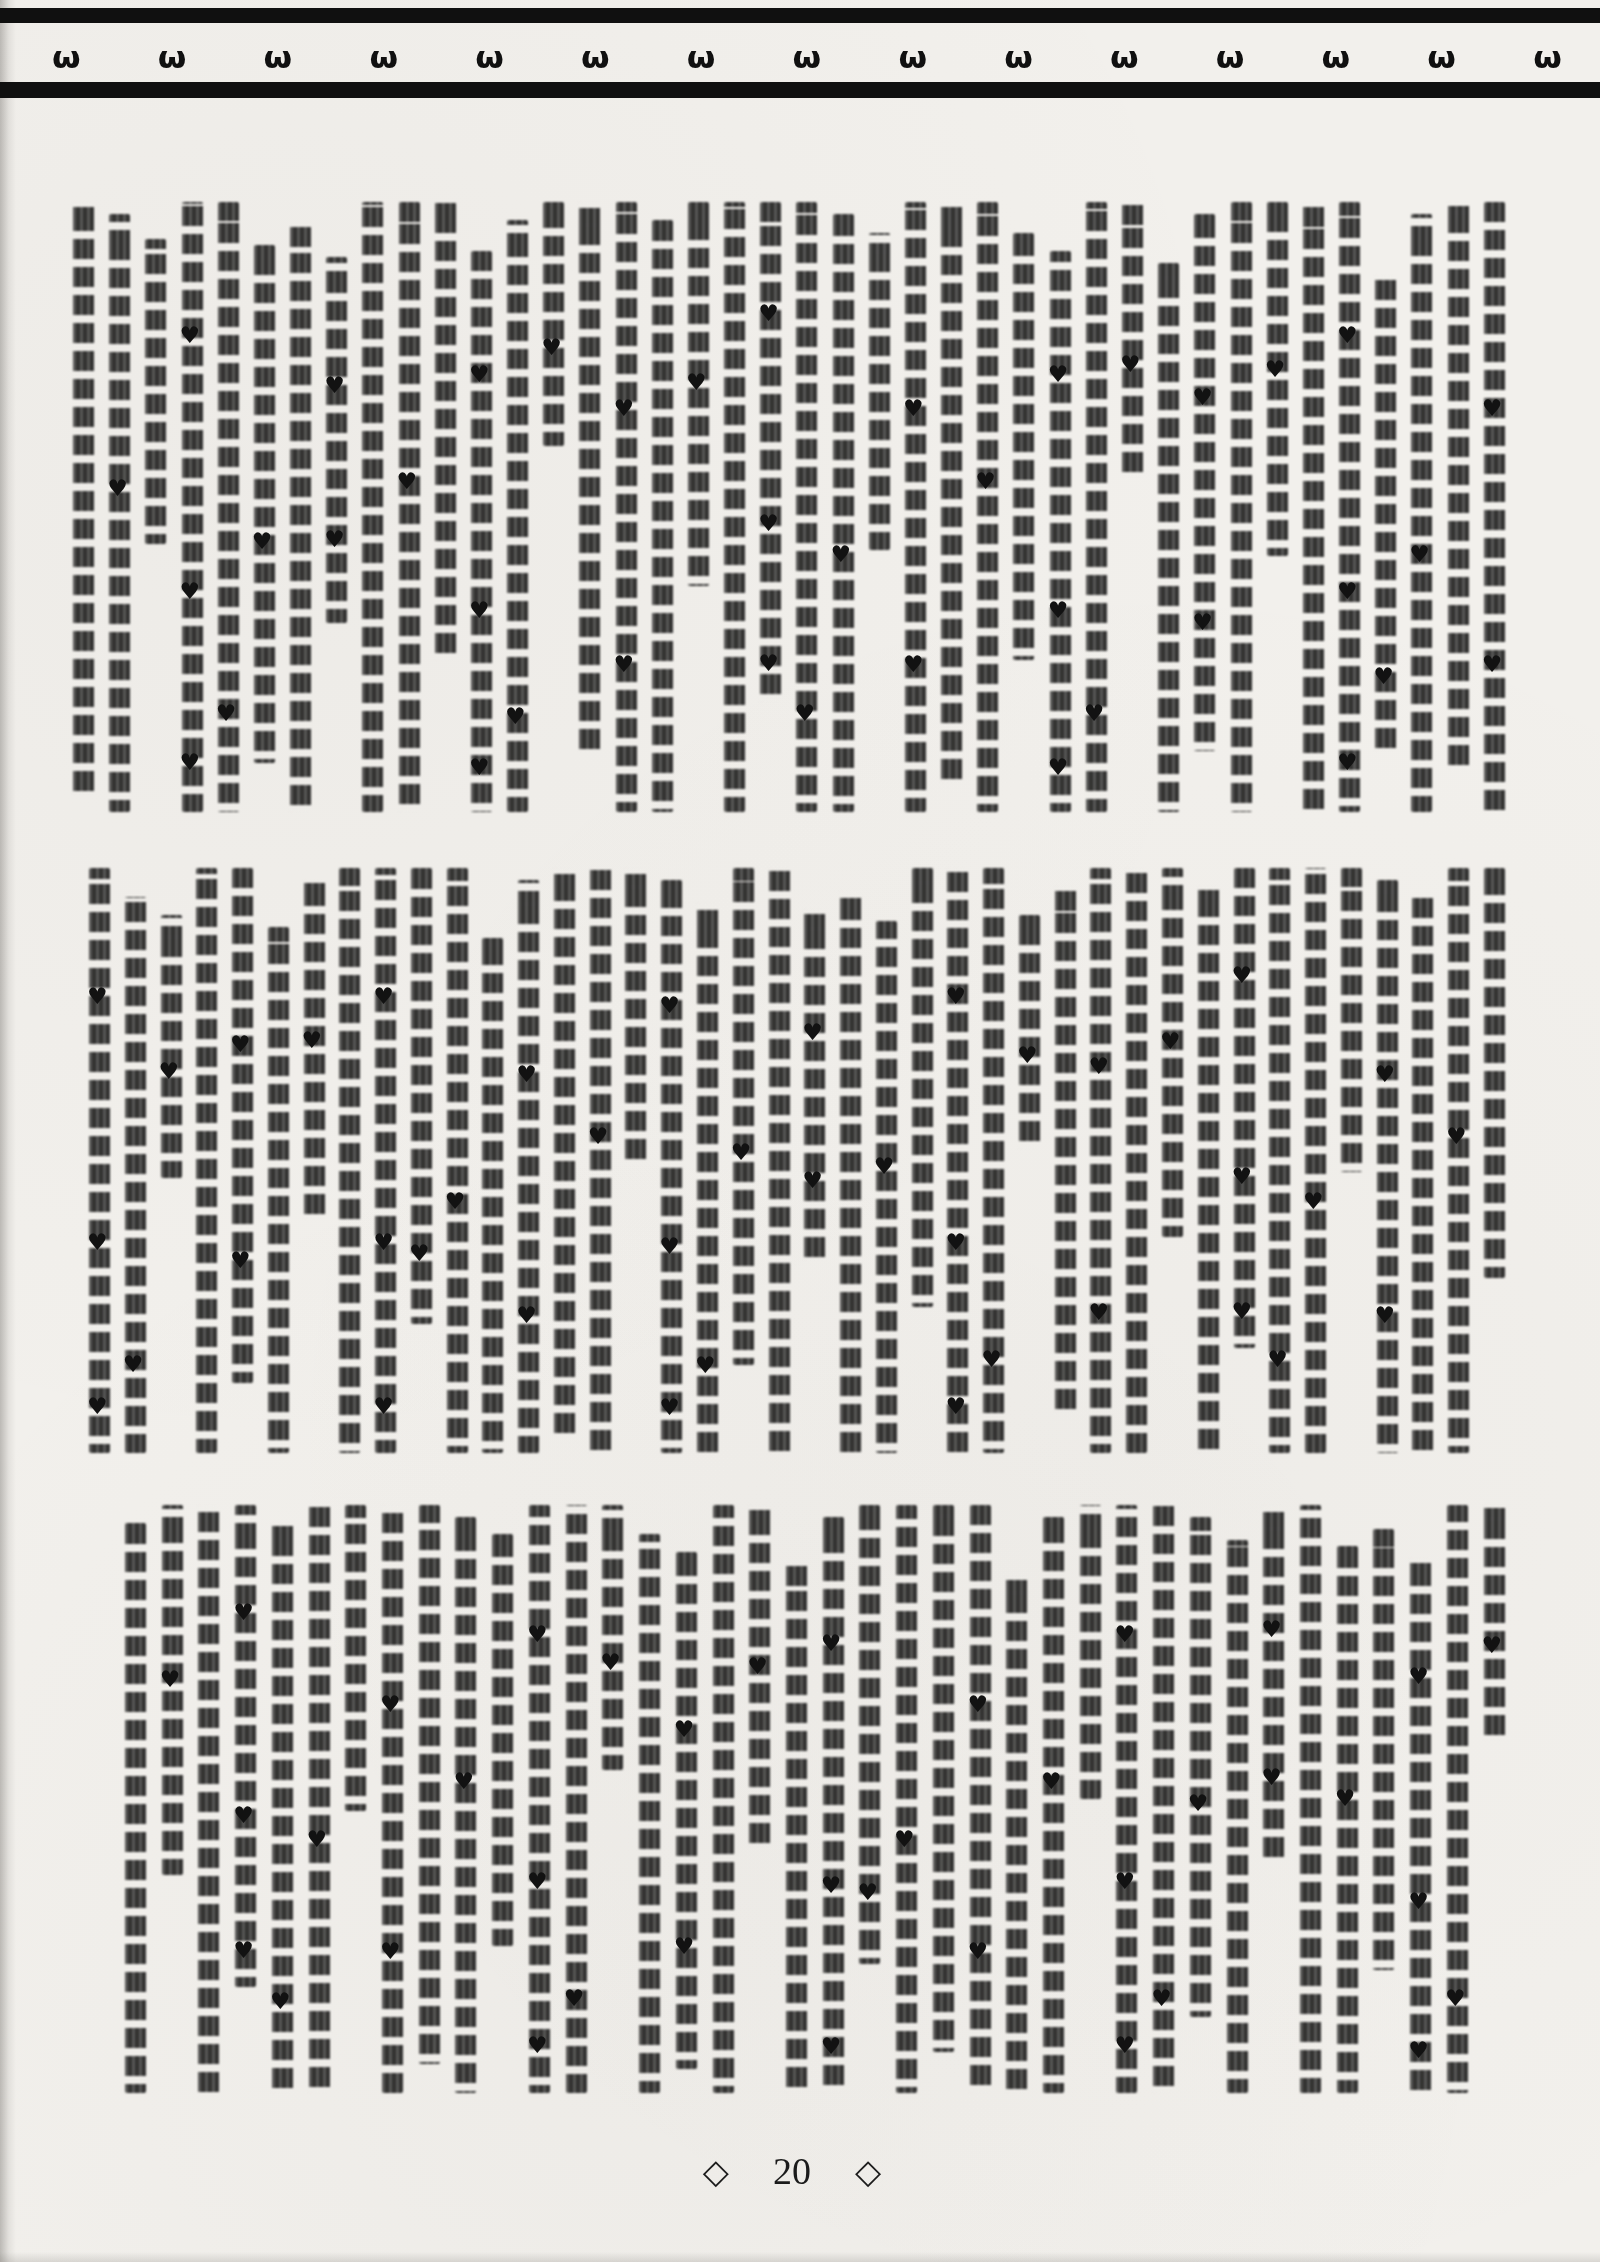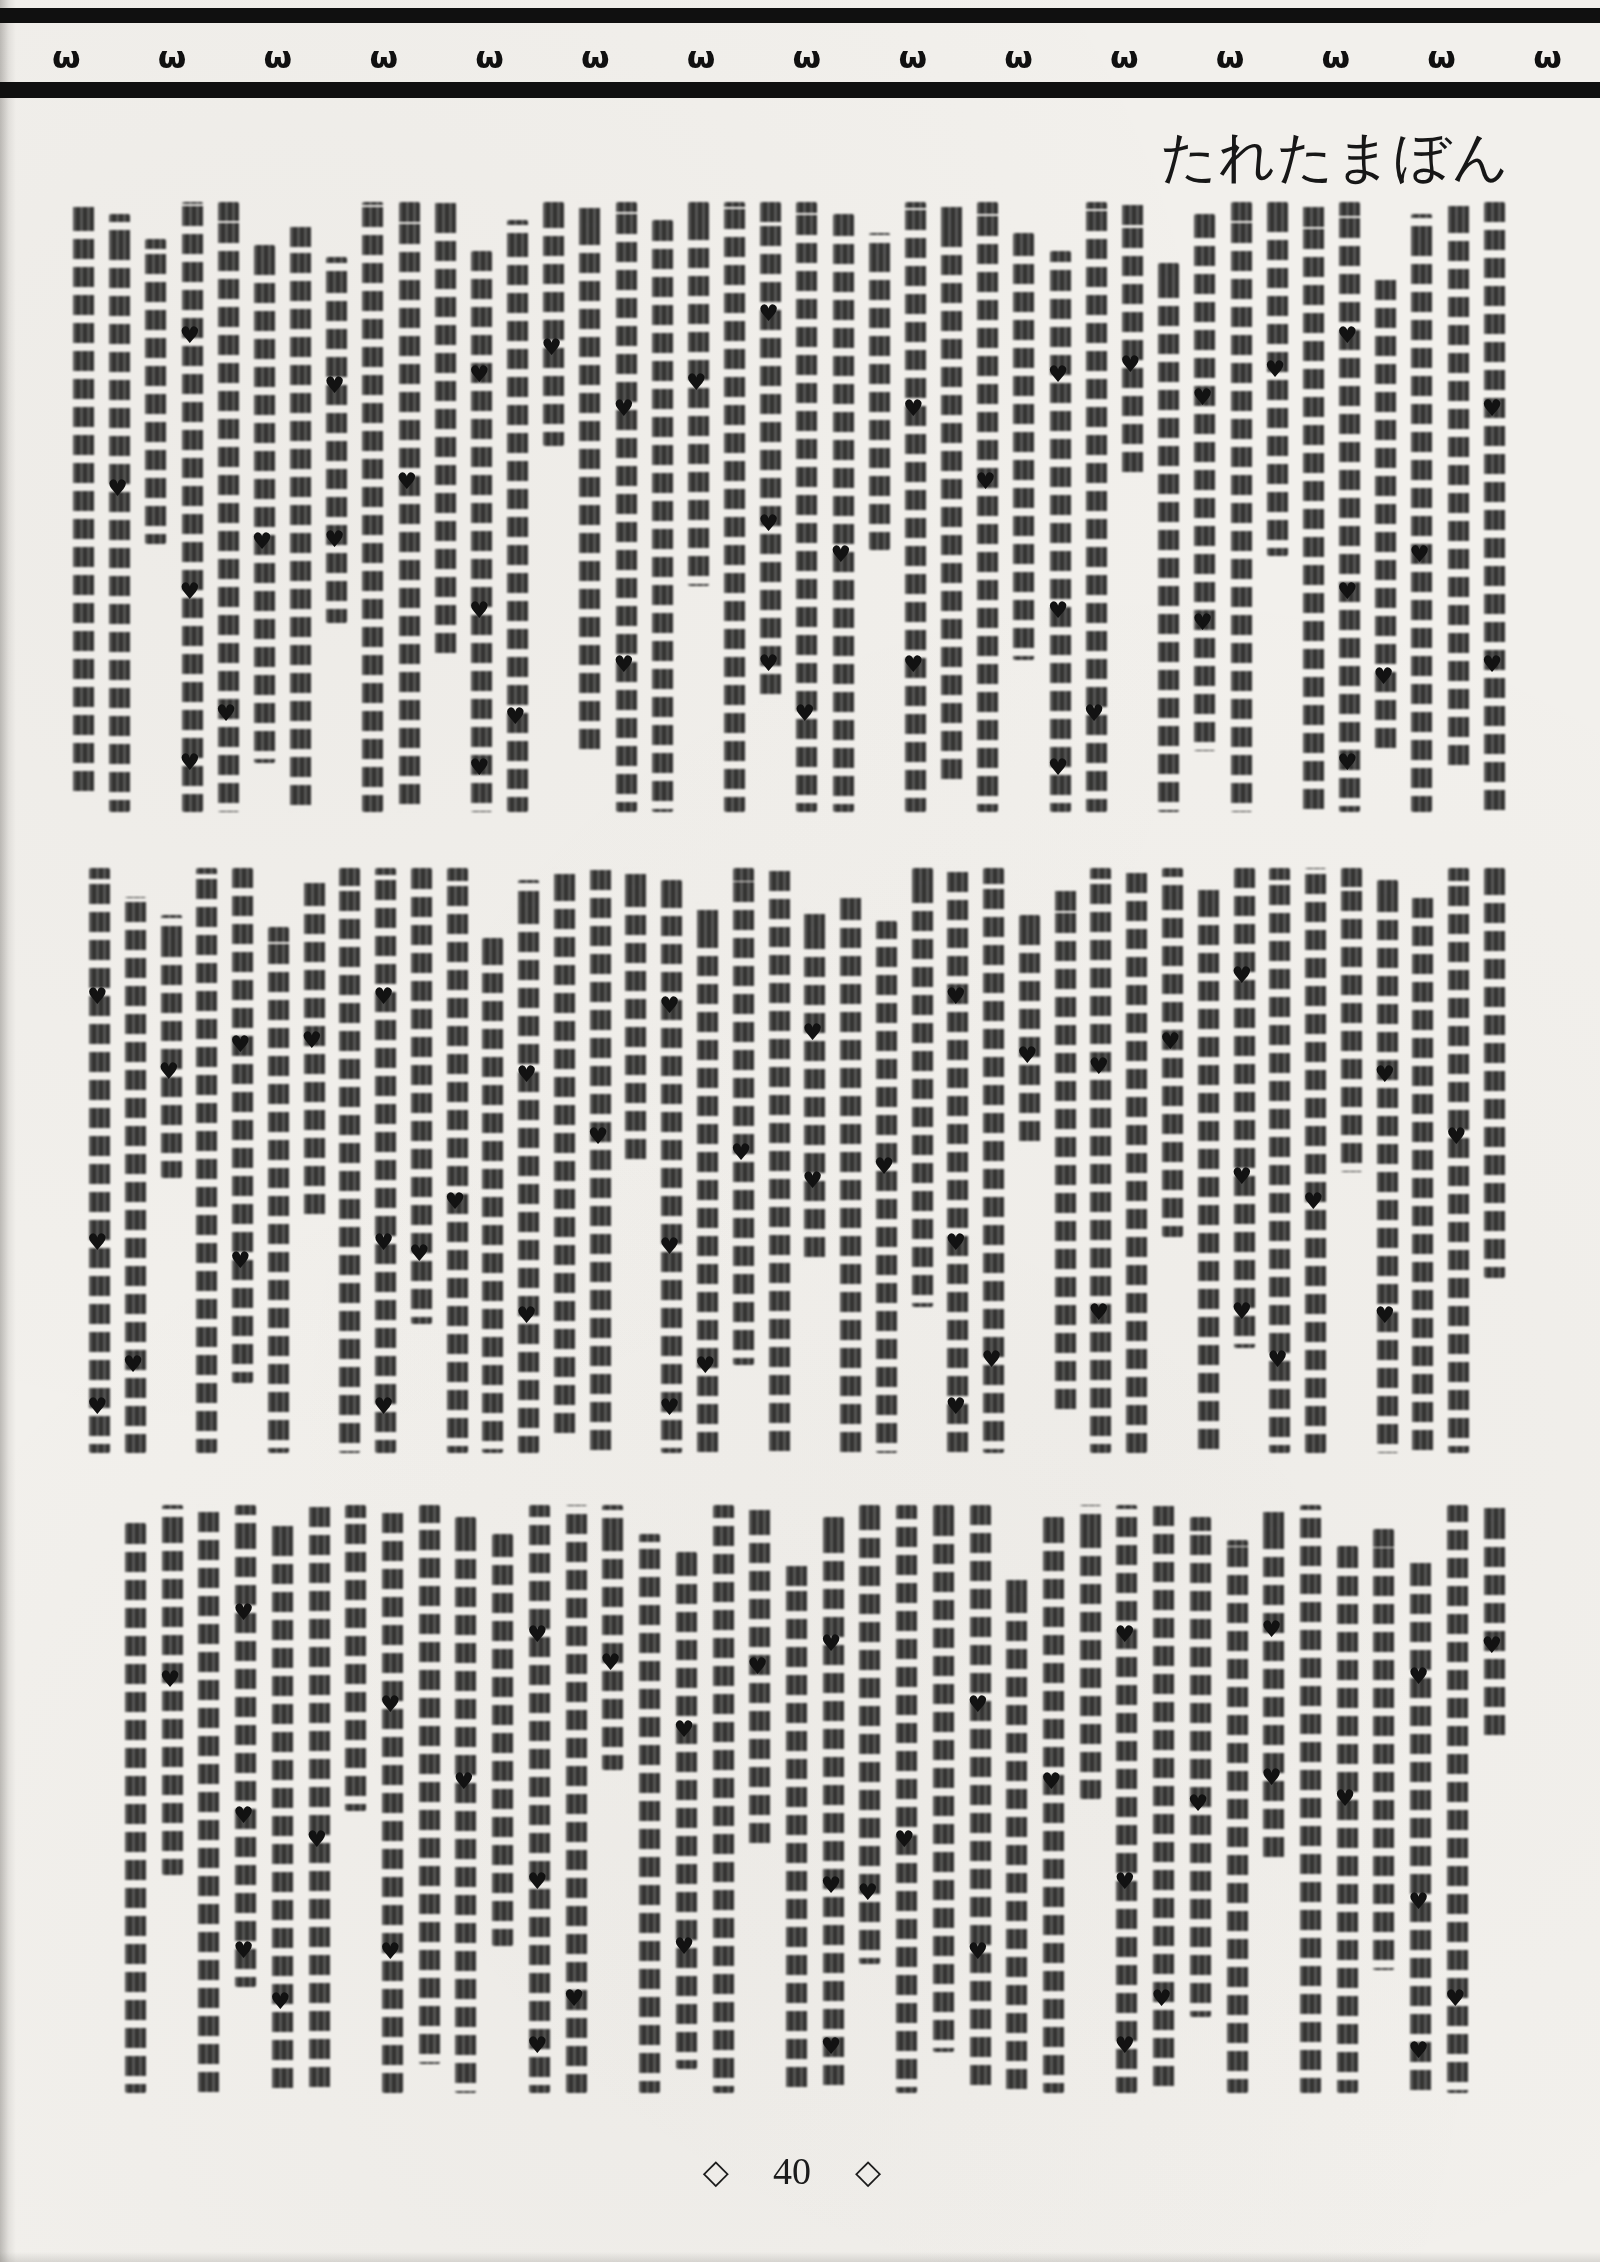--- a/index.html
+++ b/index.html
@@ -94,21 +94,20 @@
       <span class="omega">ω</span>
       <span class="omega">ω</span>
       <span class="omega">ω</span>
       <span class="omega">ω</span>
       <span class="omega">ω</span>
       <span class="omega">ω</span>
       <span class="omega">ω</span>
     </div>
   <div class="bar bar-lower"></div>
 
-  <div class="page-title">たれたまぼん</div>
 
   <div class="band band-1">
       <div class="tcol">
         <div class="fill" style="top: 0px; height: 610px; background-position-y: 0px;"></div>
         <span class="heart" style="top: 195.2px;">♥</span>
         <span class="heart" style="top: 451.4px;">♥</span>
       </div>
       <div class="tcol">
         <div class="fill" style="top: 0px; height: 567.3px; background-position-y: 11px;"></div>
       </div>
@@ -577,17 +576,17 @@
         <div class="fill" style="top: 0px; height: 370.44px; background-position-y: 18px;"></div>
         <span class="heart" style="top: 162.994px;">♥</span>
       </div>
       <div class="tcol">
         <div class="fill" style="top: 17.64px; height: 570.36px; background-position-y: 1px;"></div>
       </div>
     </div>
 
   <div class="footer">
     <span class="diamond">◇</span>
-    <span class="page-number">40</span>
+    <span class="page-number">20</span>
     <span class="diamond">◇</span>
   </div>
 
 </div>
 
 </body></html>

